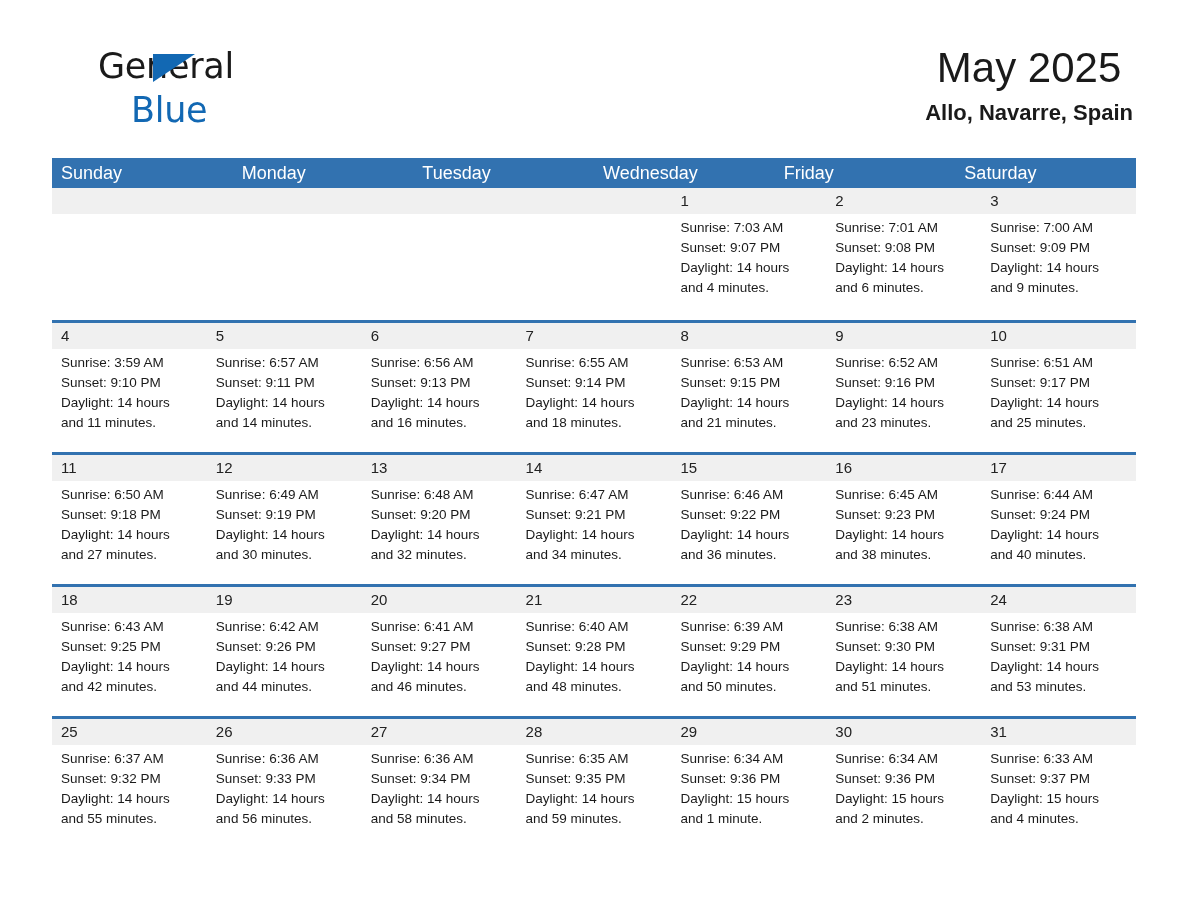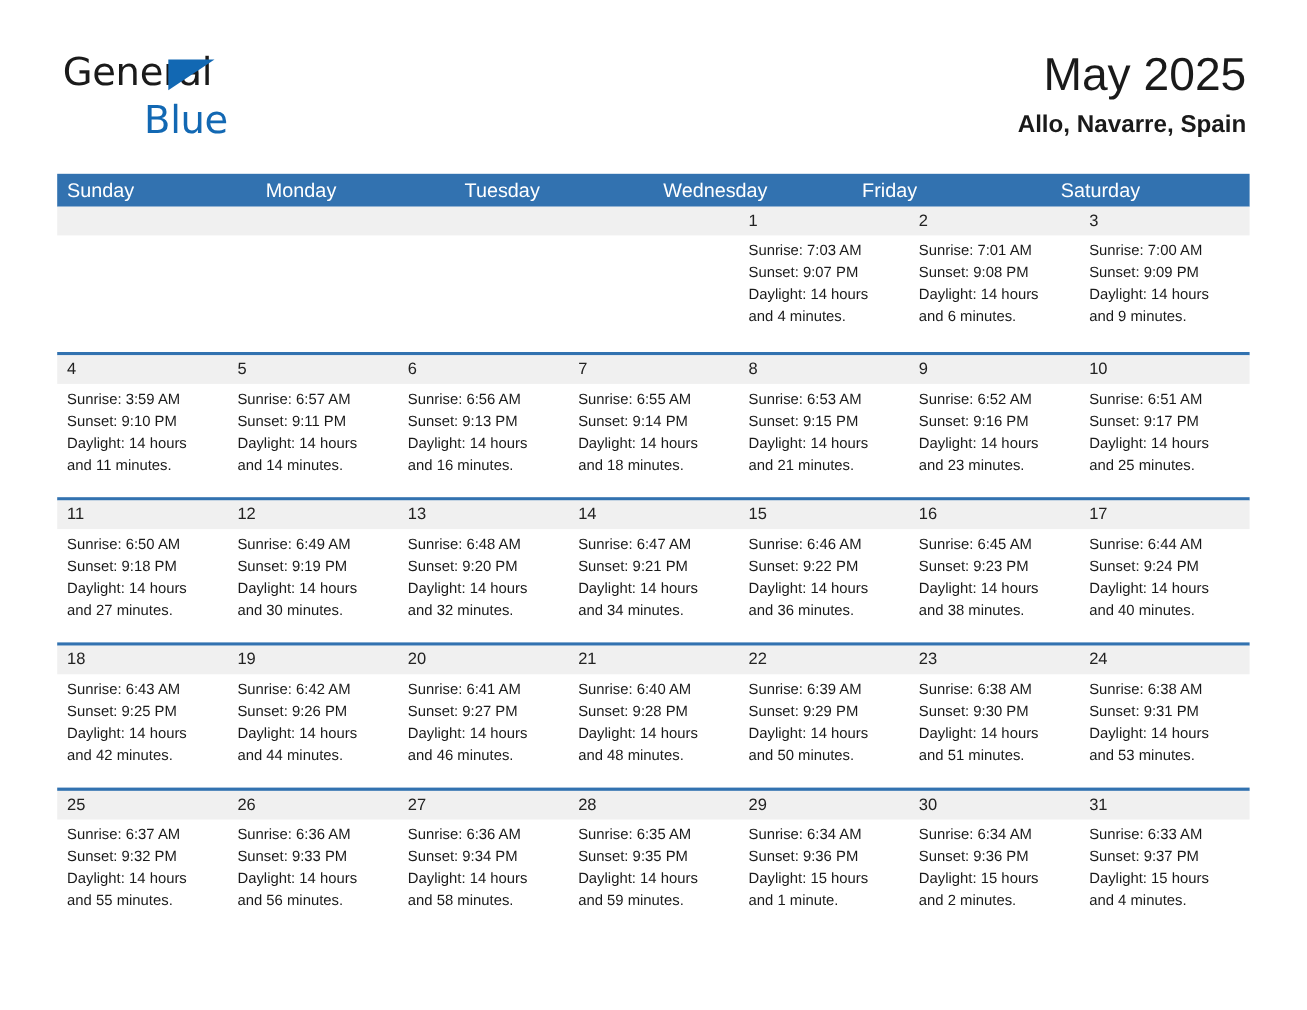--- a/index.html
+++ b/index.html
@@ -42,20 +42,21 @@
     height: 36px;
     white-space: nowrap;
   }
   .logo-general {
     font-size: 35px;
     font-family: "DejaVu Sans", sans-serif;
     font-weight: 400;
     color: #1a1a1a;
     letter-spacing: -0.3px;
     line-height: 36px;
+    margin-left: 41px;
   }
   .logo-triangle {
     position: absolute;
     left: 96px;
     top: 6px;
     width: 0;
     height: 0;
     border-left: 42px solid #1268b3;
     border-bottom: 28px solid transparent;
   }
@@ -68,21 +69,21 @@
     font-weight: 400;
     color: #1268b3;
     letter-spacing: -0.3px;
     line-height: 36px;
   }
 
   .title-block {
     position: absolute;
     right: 55px;
     top: 42px;
-    text-align: right;
+    text-align: center;
   }
   .cal-title {
     font-size: 42px;
     font-weight: 400;
     color: #1a1a1a;
     line-height: 52px;
     letter-spacing: 0px;
   }
   .cal-subtitle {
     font-size: 22px;

